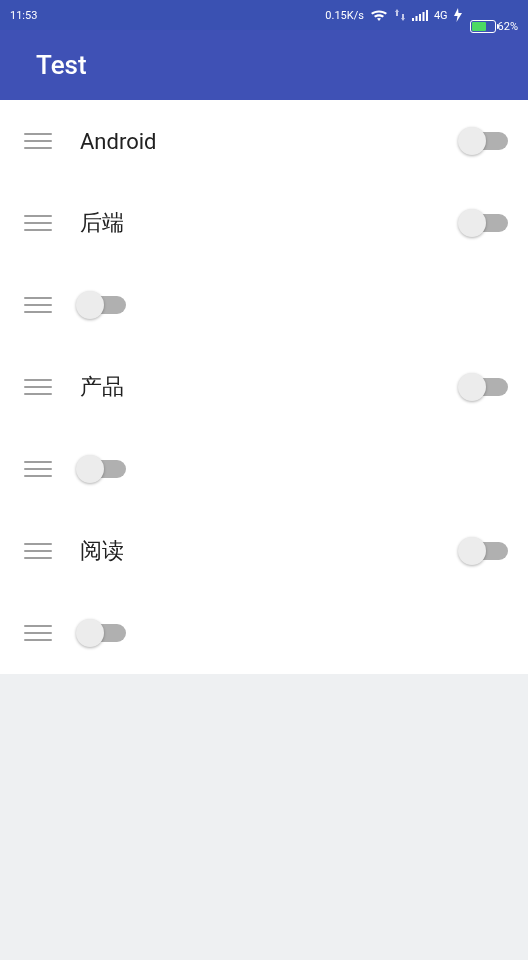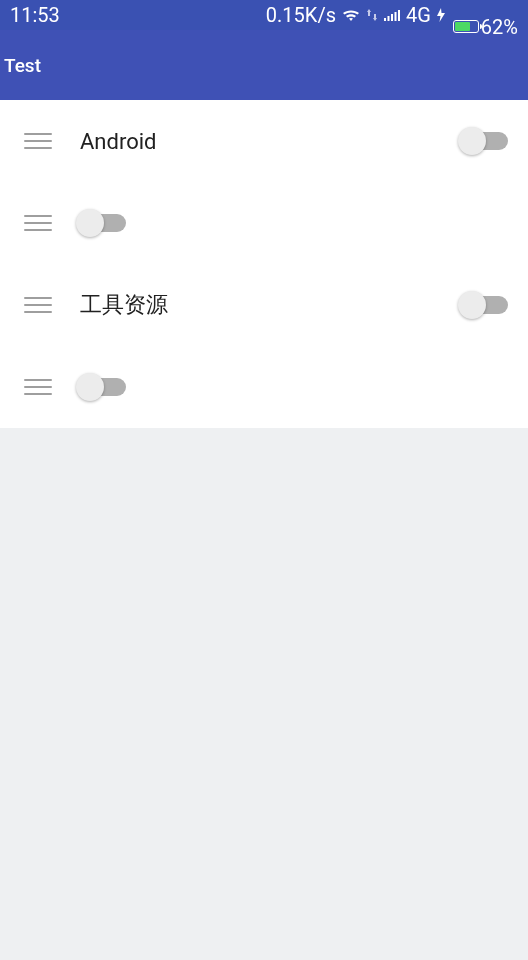--- a/index.html
+++ b/index.html
@@ -15,21 +15,21 @@
       overflow: hidden;
     }
     .status-bar {
       height: 30px;
       background: #3a51b2;
       color: white;
       display: flex;
       align-items: center;
       justify-content: space-between;
       padding: 0 10px;
-      font-size: 20px;
+      font-size: 11px;
     }
     .status-left {
       display: flex;
       align-items: center;
     }
     .status-right {
       display: flex;
       align-items: center;
       gap: 6px;
     }
@@ -66,23 +66,23 @@
       bottom: 1px;
       width: 62%;
       background: #4cd964;
       border-radius: 1px;
     }
     .app-bar {
       height: 70px;
       background: #3f51b5;
       display: flex;
       align-items: center;
-      padding: 0 4px;
+      padding: 0 36px;
       color: white;
-      font-size: 19px;
+      font-size: 26px;
       font-weight: 500;
     }
     .content {
       background: #701a75;
     }
     .list-item {
       height: 82px;
       display: flex;
       align-items: center;
       padding: 0 20px 0 24px;
@@ -180,31 +180,63 @@
       <div class="toggle">
         <div class="toggle-thumb"></div>
       </div>
     </div>
     <div class="list-item">
       <div class="hamburger-icon">
         <span></span>
         <span></span>
         <span></span>
       </div>
-      <div class="toggle">
-        <div class="toggle-thumb"></div>
-      </div>
-    </div>
-    <div class="list-item">
-      <div class="hamburger-icon">
-        <span></span>
-        <span></span>
-        <span></span>
-      </div>
-      <div class="item-label">工具资源</div>
+      <div class="item-label">后端</div>
+      <div class="toggle">
+        <div class="toggle-thumb"></div>
+      </div>
+    </div>
+    <div class="list-item">
+      <div class="hamburger-icon">
+        <span></span>
+        <span></span>
+        <span></span>
+      </div>
+      <div class="toggle">
+        <div class="toggle-thumb"></div>
+      </div>
+    </div>
+    <div class="list-item">
+      <div class="hamburger-icon">
+        <span></span>
+        <span></span>
+        <span></span>
+      </div>
+      <div class="item-label">产品</div>
+      <div class="toggle">
+        <div class="toggle-thumb"></div>
+      </div>
+    </div>
+    <div class="list-item">
+      <div class="hamburger-icon">
+        <span></span>
+        <span></span>
+        <span></span>
+      </div>
+      <div class="toggle">
+        <div class="toggle-thumb"></div>
+      </div>
+    </div>
+    <div class="list-item">
+      <div class="hamburger-icon">
+        <span></span>
+        <span></span>
+        <span></span>
+      </div>
+      <div class="item-label">阅读</div>
       <div class="toggle">
         <div class="toggle-thumb"></div>
       </div>
     </div>
     <div class="list-item">
       <div class="hamburger-icon">
         <span></span>
         <span></span>
         <span></span>
       </div>

